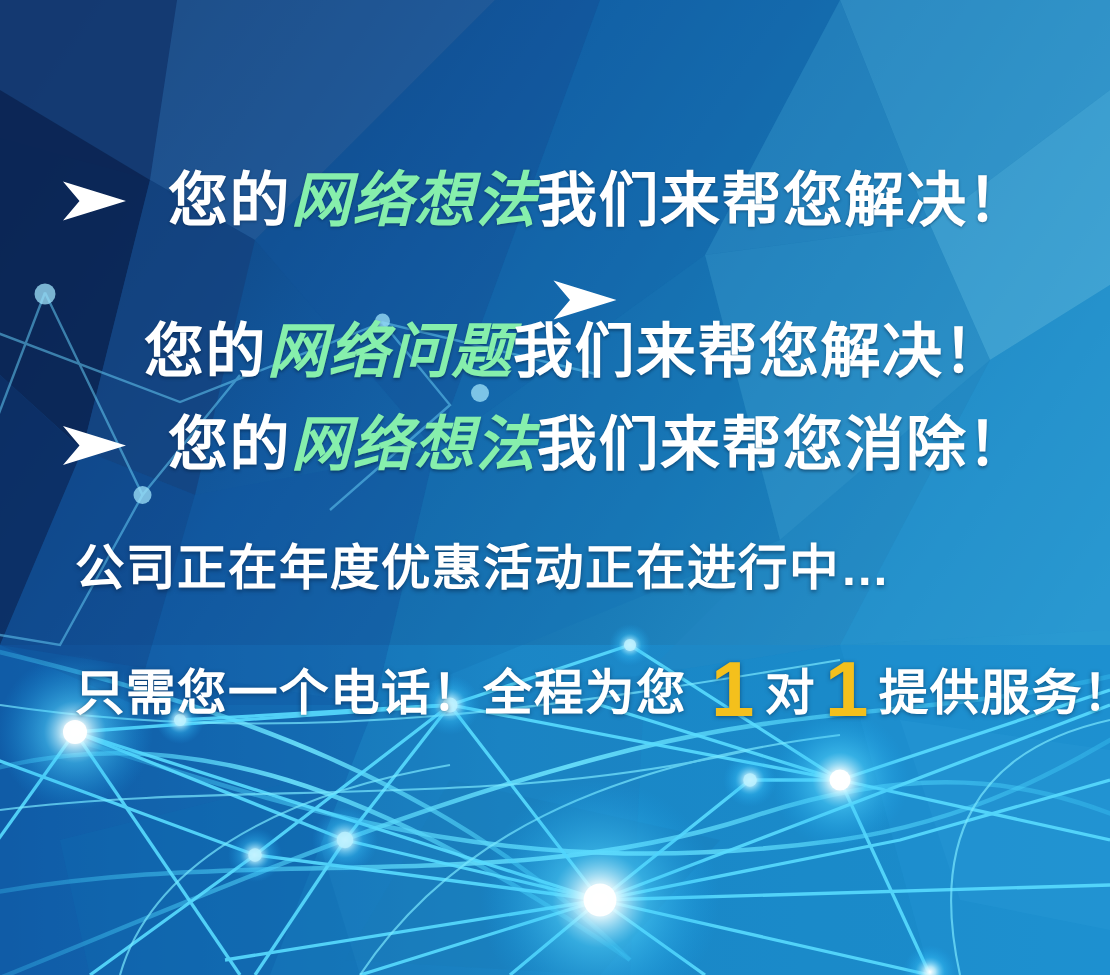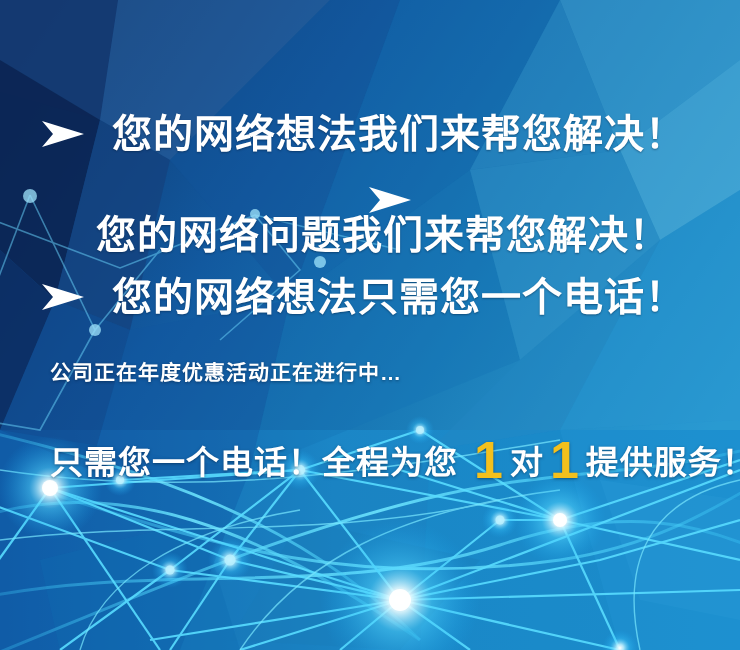--- a/index.html
+++ b/index.html
@@ -57,36 +57,37 @@
     margin-left: 26px;
     font-size: 40px;
     line-height: 1;
     font-weight: 700;
     color: #ffffff;
     letter-spacing: 1px;
     white-space: nowrap;
     text-shadow: 0 1px 2px rgba(2,26,56,0.45);
   }
   .hl {
-    color: #ffffff;
+    color: #86efac;
+    font-style: italic;
   }
 
   .sub-line {
     position: absolute;
     left: 50px;
     font-weight: 700;
     color: #ffffff;
     white-space: nowrap;
     line-height: 1;
     letter-spacing: 1px;
     text-shadow: 0 1px 3px rgba(2,26,56,0.5);
   }
   .sub-line.s1 {
     top: 362px;
-    font-size: 21px;
+    font-size: 33px;
   }
   .sub-line.s2 {
     top: 430px;
     font-size: 33px;
     display: flex;
     align-items: baseline;
   }
   .num-one {
     color: #f4c01c;
     font-size: 52px;
@@ -286,21 +287,21 @@
       <div class="bullet-text">
         <span>您的</span><span class="hl">网络问题</span><span>我们来帮您解决！</span>
       </div>
     </div>
 
     <div class="bullet-row r3">
       <svg class="arrow-icon" viewBox="0 0 46 30">
         <polygon points="2,2 44,15 2,28 13,15" fill="#ffffff"></polygon>
       </svg>
       <div class="bullet-text">
-        <span>您的</span><span class="hl">网络想法</span><span>只需您一个电话！</span>
+        <span>您的</span><span class="hl">网络想法</span><span>我们来帮您消除！</span>
       </div>
     </div>
 
     <div class="sub-line s1">公司正在年度优惠活动正在进行中…</div>
 
     <div class="sub-line s2">
       <span>只需您一个电话！全程为您</span>
       <span class="gap-s"></span>
       <span class="num-one">1</span>
       <span>对</span>

